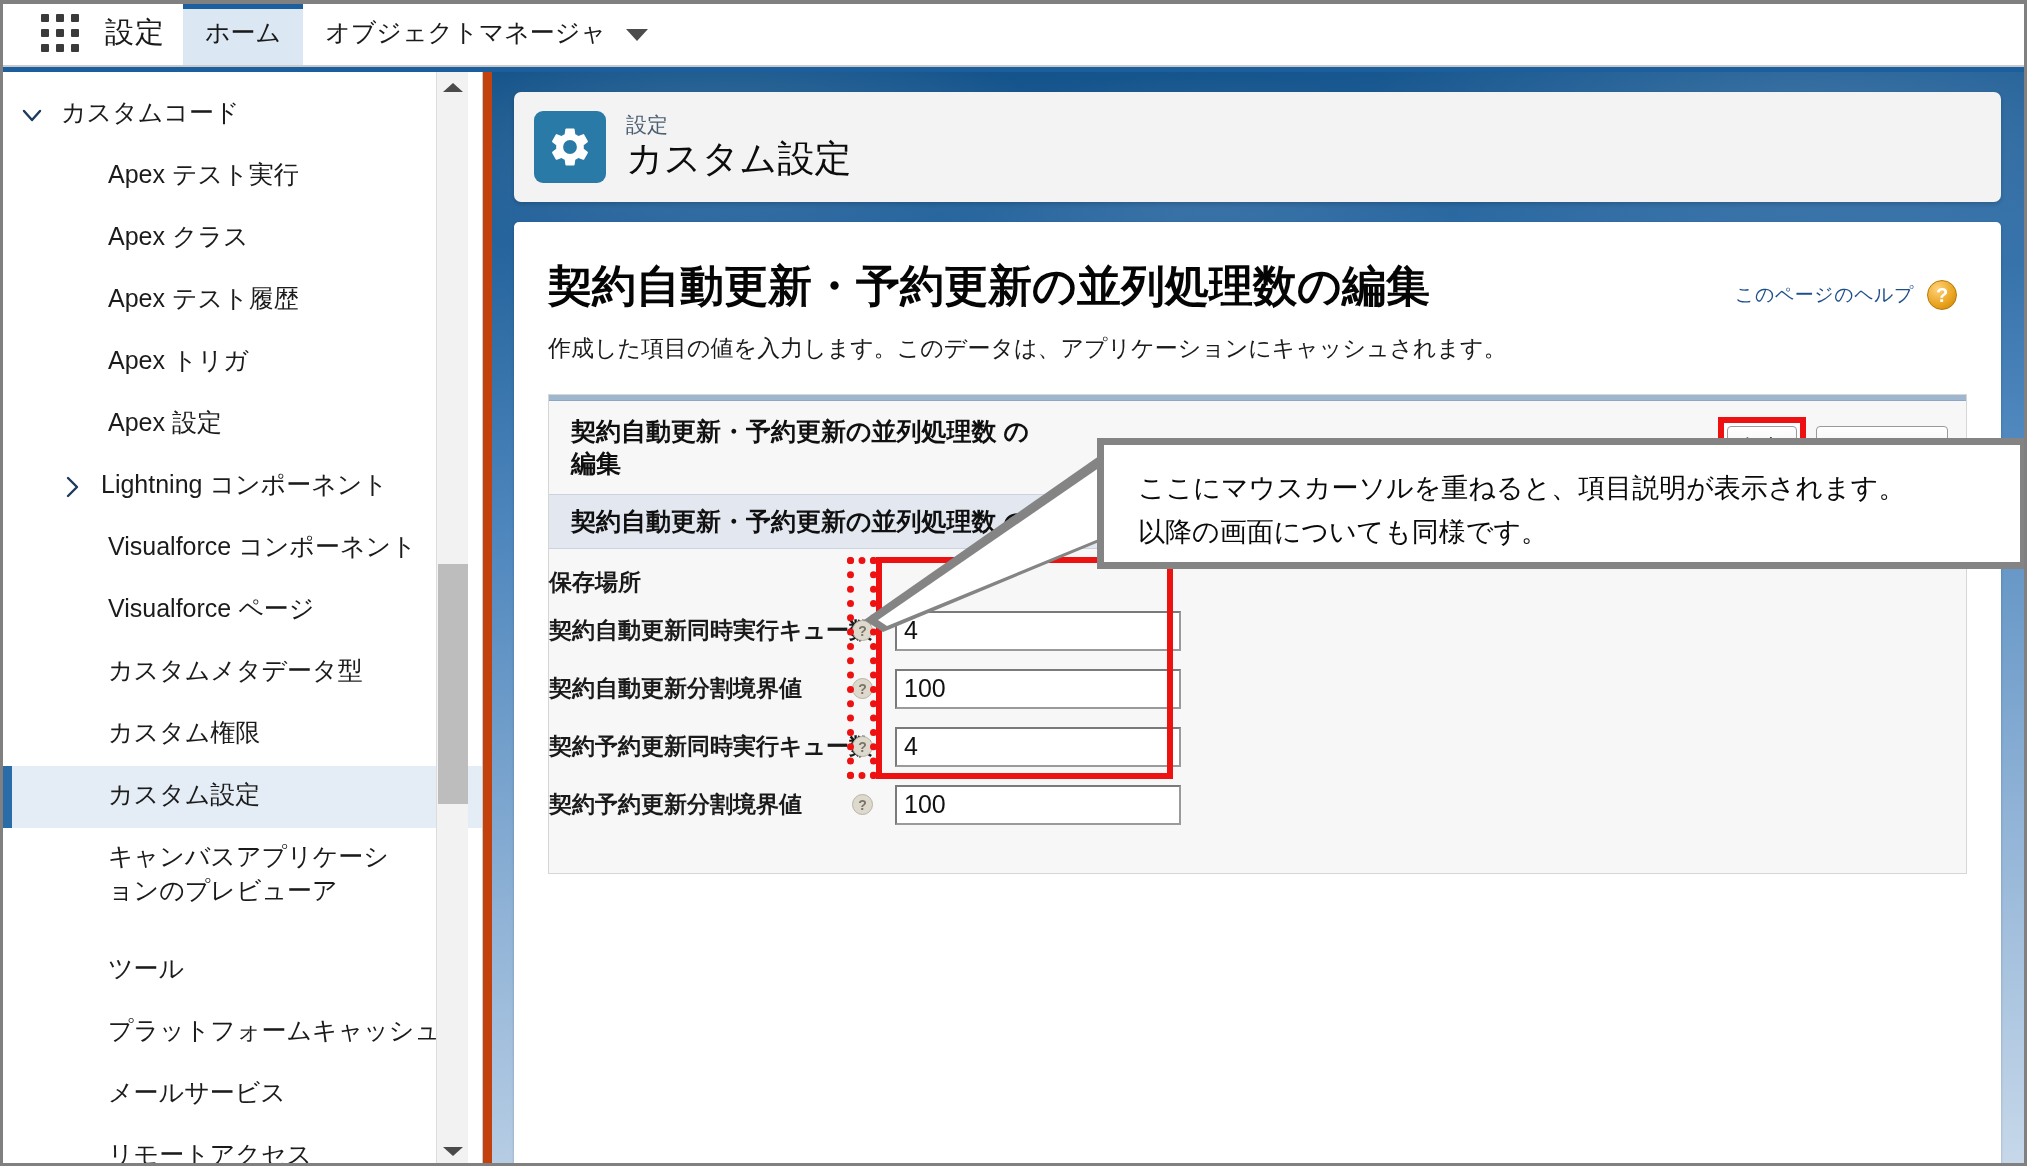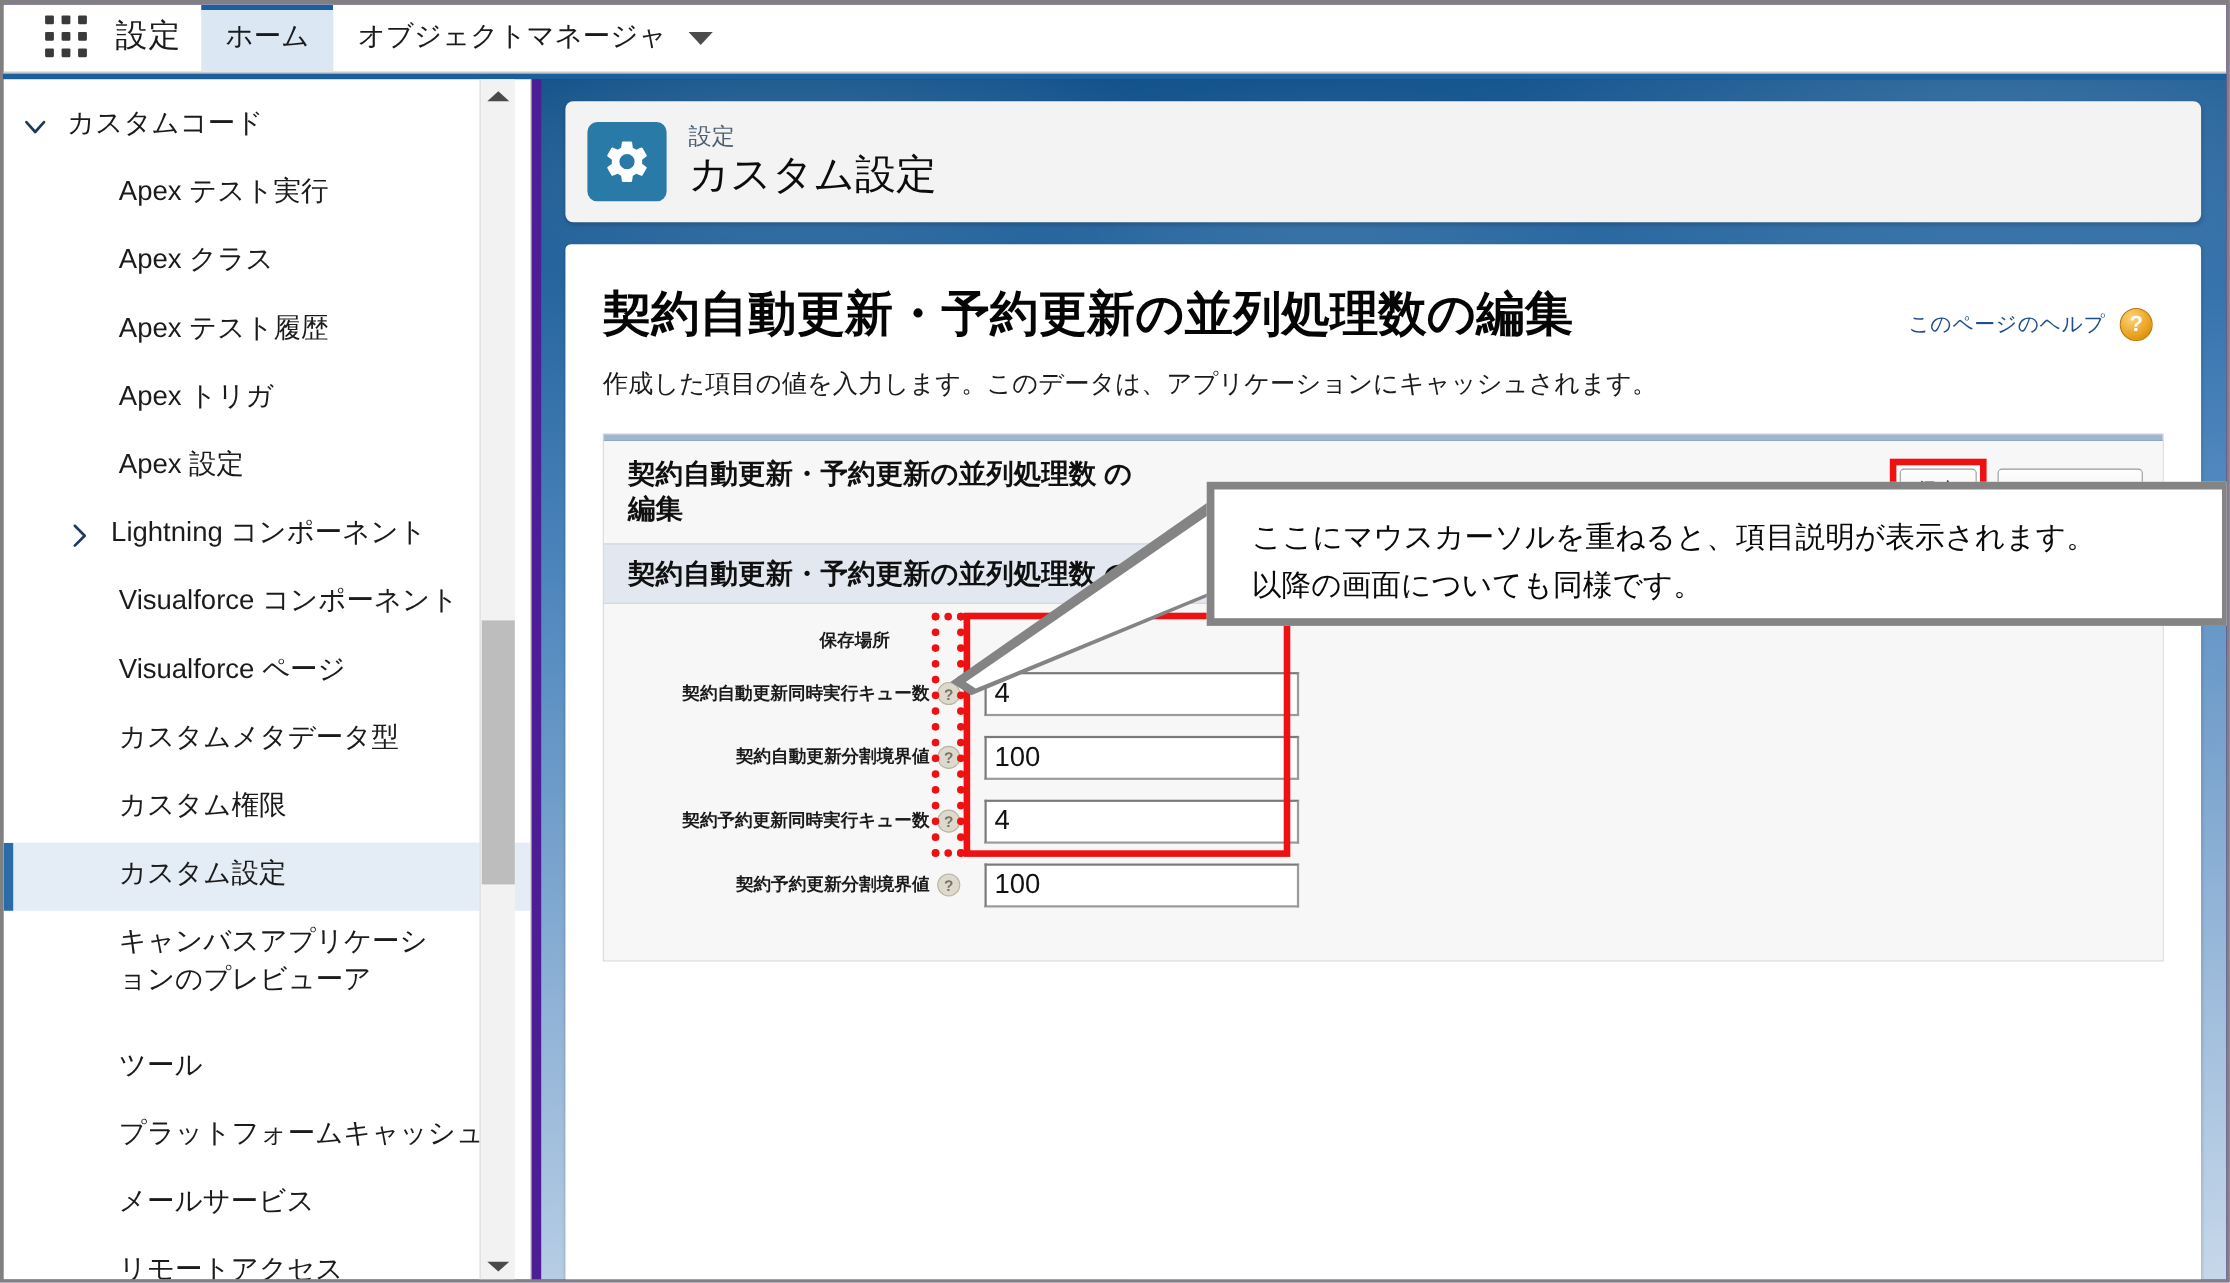--- a/index.html
+++ b/index.html
@@ -5,21 +5,21 @@
   * { box-sizing: border-box; margin: 0; padding: 0; }
   html, body {
     width: 2027px; height: 1166px;
     background: #ffffff;
     font-family: "Liberation Sans", "DejaVu Sans", sans-serif;
     overflow: hidden;
   }
   #root {
     position: relative;
     width: 2027px; height: 1166px;
-    background: #4c1d95;
+    background: #c2410c;
     border: 3px solid #808080;
     border-top-width: 4px;
     overflow: hidden;
   }
 
   
   #topbar {
     position: absolute; left: 0; top: 0;
     width: 2021px; height: 63px;
     background: #ffffff;
@@ -241,22 +241,22 @@
     background: #f7f7f7;
   }
   .field-row {
     display: flex; align-items: center;
     height: 48px;
     margin-bottom: 10px;
   }
   .field-row.first { height: 40px; margin-bottom: 4px; }
   .field-label {
     width: 300px; flex: 0 0 300px;
-    text-align: right;
-    font-size: 16px; font-weight: bold; color: #1a1a1a;
+    text-align: left;
+    font-size: 23px; font-weight: bold; color: #1a1a1a;
     padding-right: 4px;
     white-space: nowrap;
   }
   .field-label.plain { font-weight: bold; padding-right: 40px; }
   .info-icon {
     width: 21px; height: 21px; border-radius: 50%;
     background: #ded9cd;
     border: 1px solid #b9b3a4;
     color: #7a7468; font-size: 14px; font-weight: bold;
     display: flex; align-items: center; justify-content: center;

